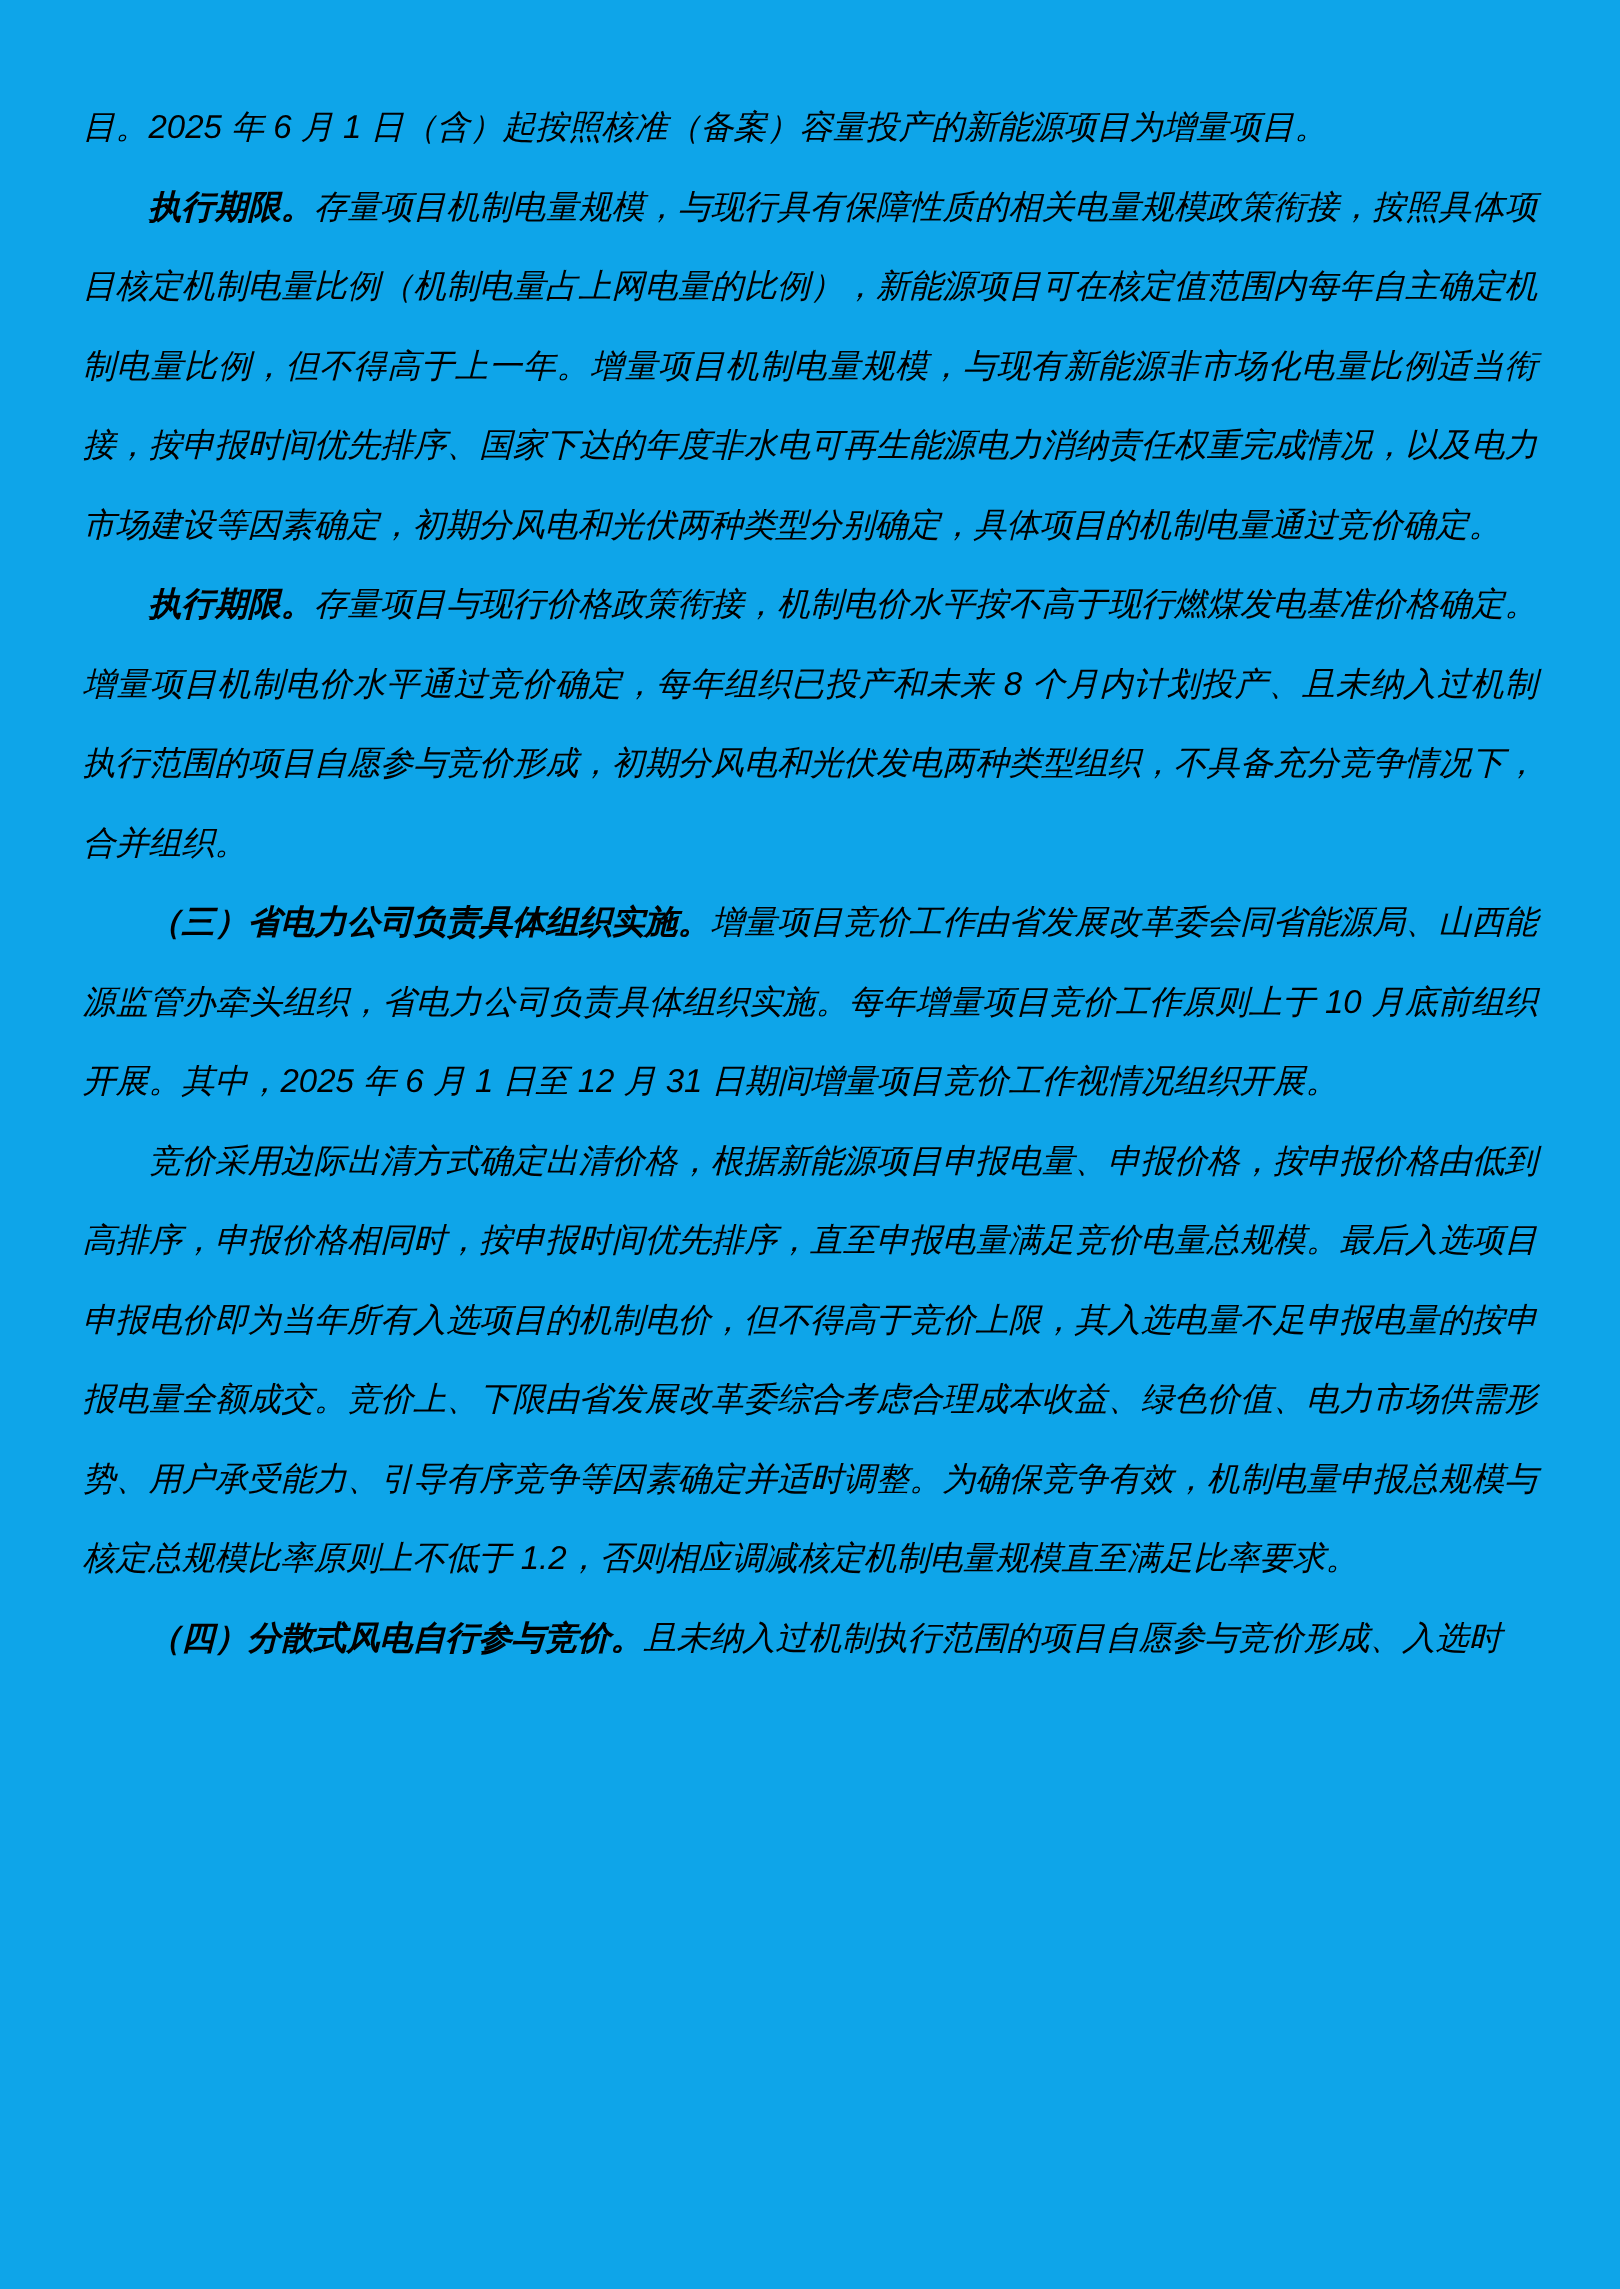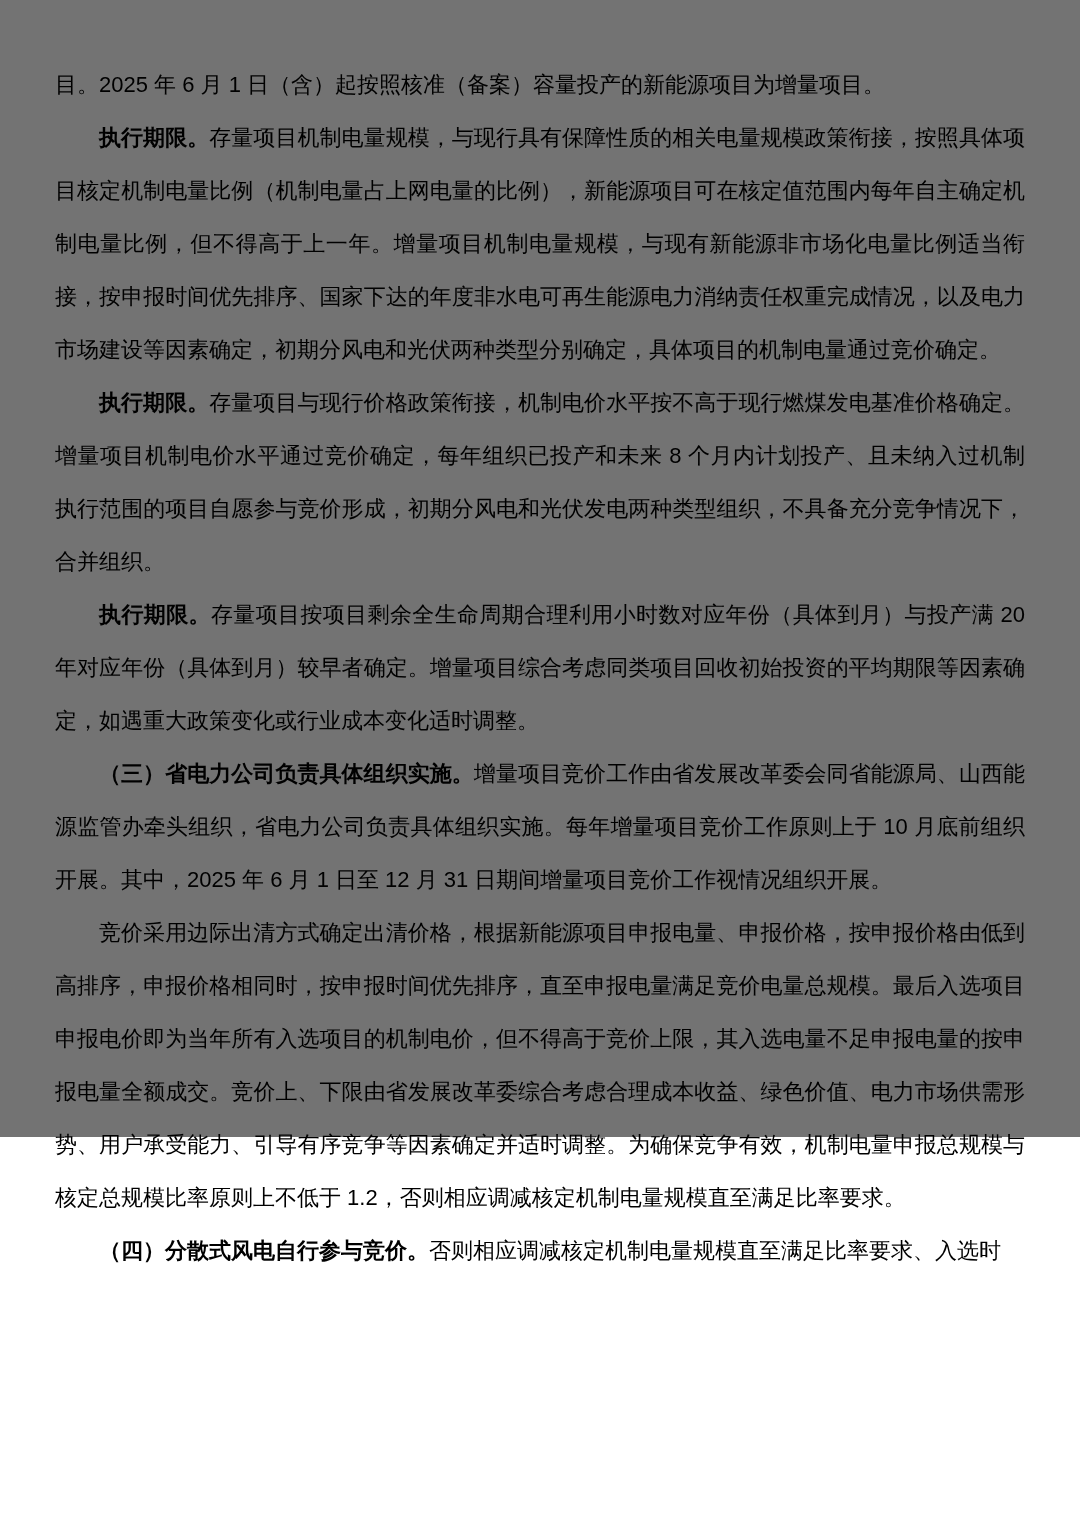--- a/index.html
+++ b/index.html
@@ -5,24 +5,25 @@
   * { margin: 0; padding: 0; box-sizing: border-box; }
   html, body { background: #ffffff; }
   body {
     width: 1080px;
     height: 1526px;
     overflow: hidden;
     font-family: "Liberation Sans", sans-serif;
   }
   .page {
     width: 1080px;
-    height: 1137px;
-    background: #737373;
+    height: 1526px;
+    background: #0ea5e9;
     color: #000000;
     padding: 58px 55px 0 55px;
+    font-style: italic;
   }
   .para {
     font-size: 22px;
     line-height: 53px;
     text-align: justify;
     text-justify: inter-ideograph;
     word-break: break-all;
     color: #000000;
   }
   .para.indent { text-indent: 44px; }
@@ -32,22 +33,21 @@
 <body>
 
 <div class="page">
 
   <p class="para"><b class="lead"></b><span>目。2025 年 6 月 1 日（含）起按照核准（备案）容量投产的新能源项目为增量项目。</span></p>
 
   <p class="para indent"><b class="lead">执行期限。</b><span>存量项目机制电量规模，与现行具有保障性质的相关电量规模政策衔接，按照具体项目核定机制电量比例（机制电量占上网电量的比例），新能源项目可在核定值范围内每年自主确定机制电量比例，但不得高于上一年。增量项目机制电量规模，与现有新能源非市场化电量比例适当衔接，按申报时间优先排序、国家下达的年度非水电可再生能源电力消纳责任权重完成情况，以及电力市场建设等因素确定，初期分风电和光伏两种类型分别确定，具体项目的机制电量通过竞价确定。</span></p>
 
   <p class="para indent"><b class="lead">执行期限。</b><span>存量项目与现行价格政策衔接，机制电价水平按不高于现行燃煤发电基准价格确定。增量项目机制电价水平通过竞价确定，每年组织已投产和未来 8 个月内计划投产、且未纳入过机制执行范围的项目自愿参与竞价形成，初期分风电和光伏发电两种类型组织，不具备充分竞争情况下，合并组织。</span></p>
 
-  <p class="para indent"><b class="lead">执行期限。</b><span>存量项目按项目剩余全生命周期合理利用小时数对应年份（具体到月）与投产满 20 年对应年份（具体到月）较早者确定。增量项目综合考虑同类项目回收初始投资的平均期限等因素确定，如遇重大政策变化或行业成本变化适时调整。</span></p>
 
   <p class="para indent"><b class="lead">（三）省电力公司负责具体组织实施。</b><span>增量项目竞价工作由省发展改革委会同省能源局、山西能源监管办牵头组织，省电力公司负责具体组织实施。每年增量项目竞价工作原则上于 10 月底前组织开展。其中，2025 年 6 月 1 日至 12 月 31 日期间增量项目竞价工作视情况组织开展。</span></p>
 
   <p class="para indent"><b class="lead"></b><span>竞价采用边际出清方式确定出清价格，根据新能源项目申报电量、申报价格，按申报价格由低到高排序，申报价格相同时，按申报时间优先排序，直至申报电量满足竞价电量总规模。最后入选项目申报电价即为当年所有入选项目的机制电价，但不得高于竞价上限，其入选电量不足申报电量的按申报电量全额成交。竞价上、下限由省发展改革委综合考虑合理成本收益、绿色价值、电力市场供需形势、用户承受能力、引导有序竞争等因素确定并适时调整。为确保竞争有效，机制电量申报总规模与核定总规模比率原则上不低于 1.2，否则相应调减核定机制电量规模直至满足比率要求。</span></p>
 
 
-  <p class="para indent"><b class="lead">（四）分散式风电自行参与竞价。</b><span>否则相应调减核定机制电量规模直至满足比率要求、入选时</span></p>
+  <p class="para indent"><b class="lead">（四）分散式风电自行参与竞价。</b><span>且未纳入过机制执行范围的项目自愿参与竞价形成、入选时</span></p>
 
 </div>
 
 </body></html>

